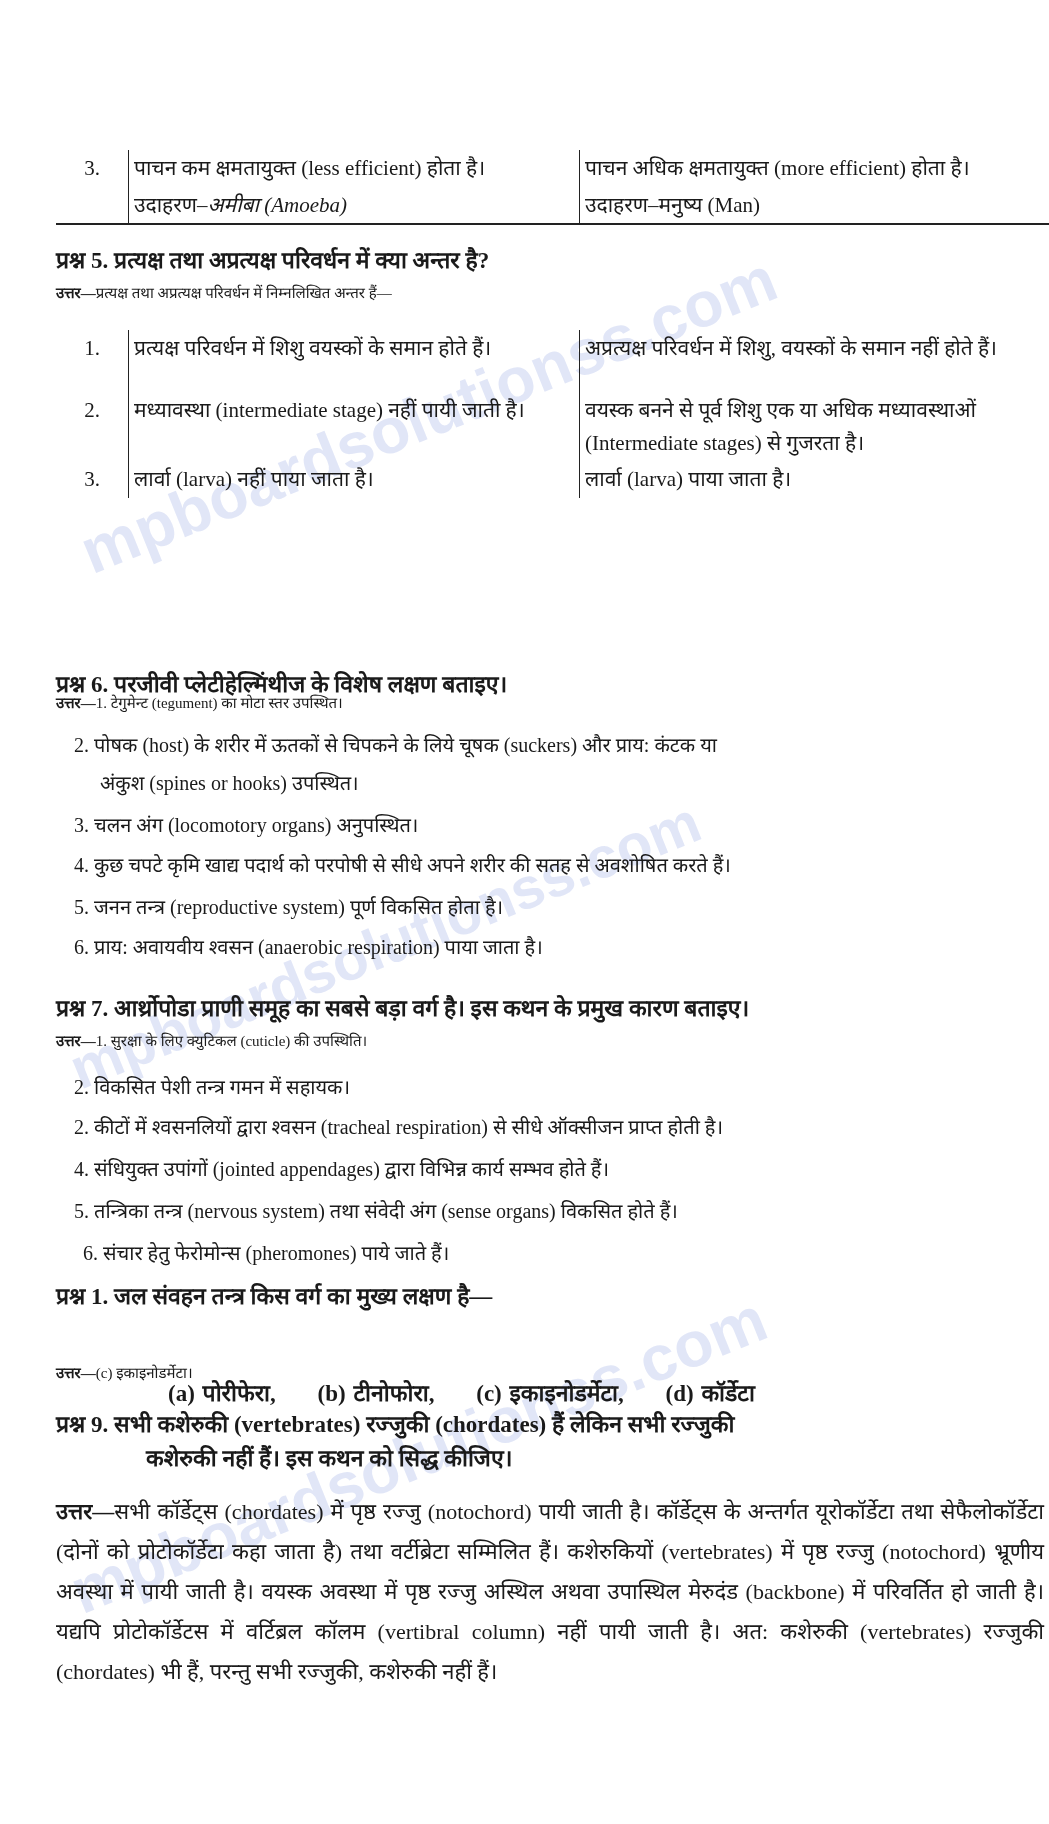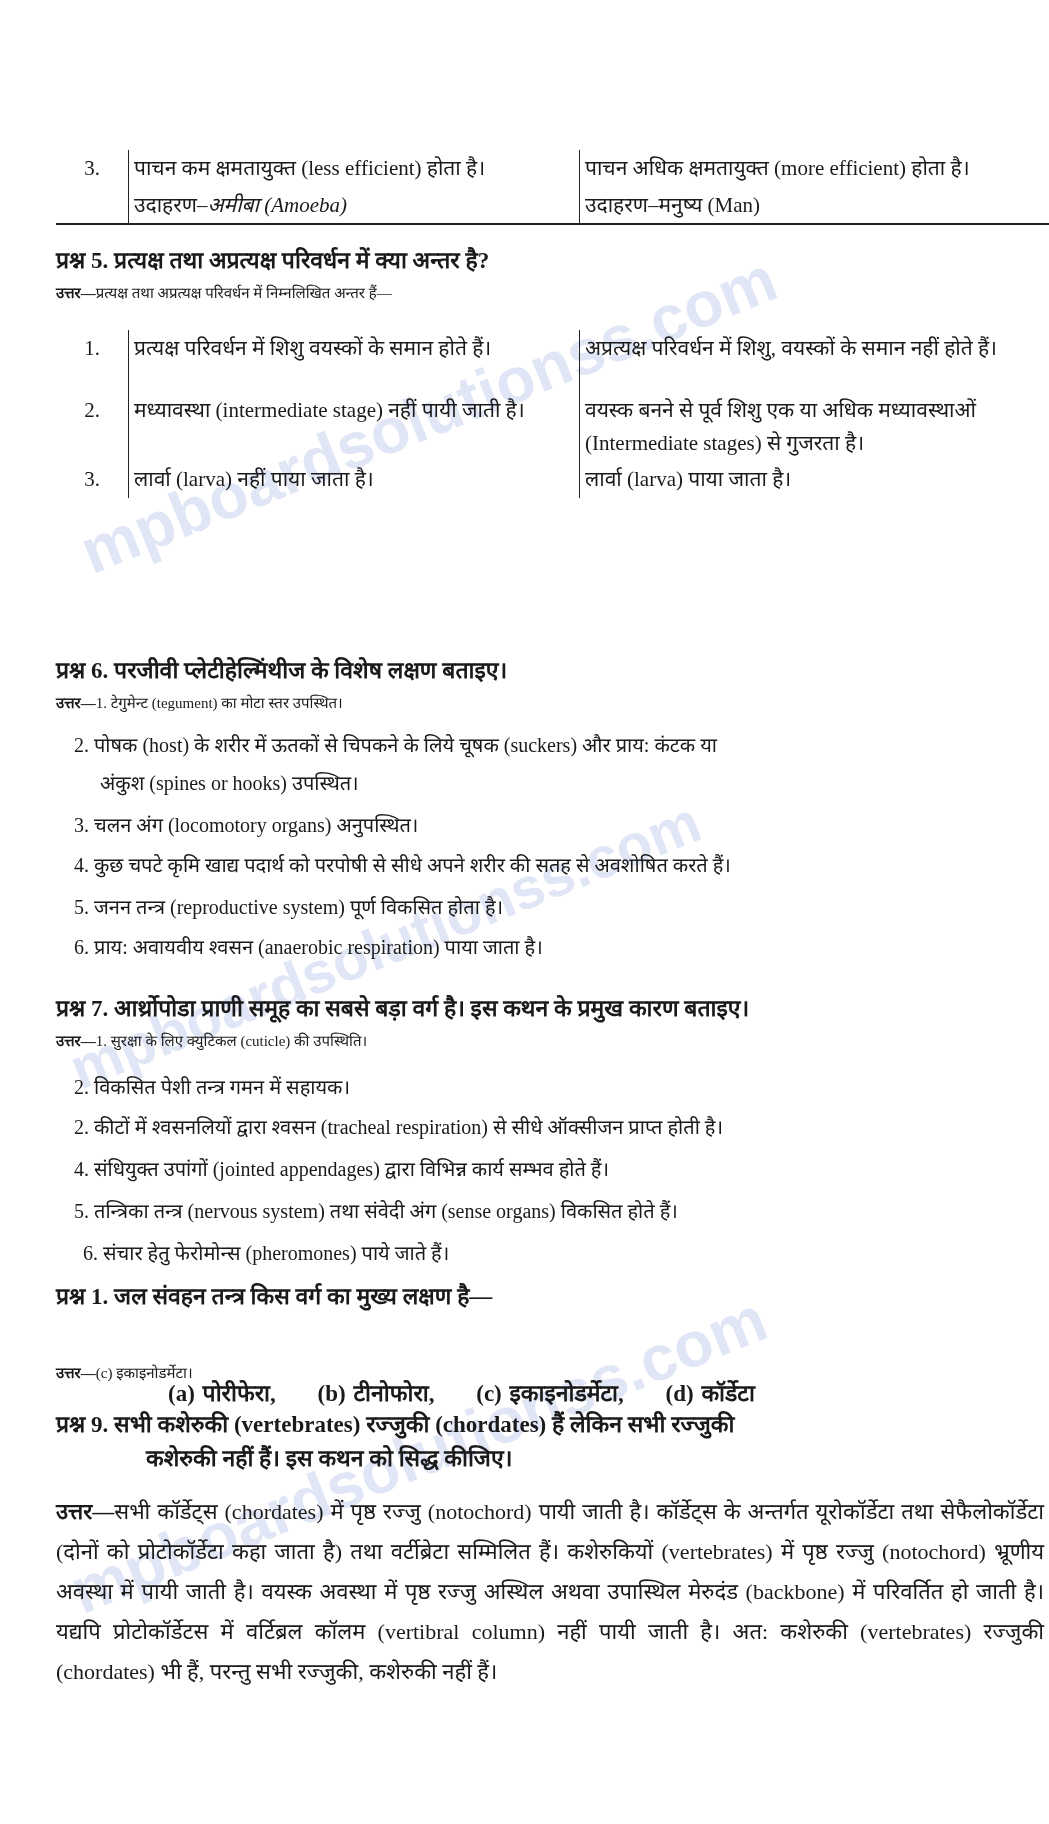--- a/index.html
+++ b/index.html
@@ -83,21 +83,21 @@
       <td class="c2">वयस्क बनने से पूर्व शिशु एक या अधिक मध्यावस्थाओं (Intermediate stages) से गुजरता है।</td>
     </tr>
     <tr>
       <td class="c0">3.</td>
       <td class="c1">लार्वा (larva) नहीं पाया जाता है।</td>
       <td class="c2">लार्वा (larva) पाया जाता है।</td>
     </tr>
   </tbody>
     </table>
 
-  <div class="q" style="top:654px;">
+  <div class="q" style="top:668px;">
     <span>प्रश्न 6.</span>
     <span>परजीवी प्लेटीहेल्मिंथीज के विशेष लक्षण बताइए।</span>
   </div>
   <div class="a" style="top:692px;">
     <b>उत्तर—</b><span>1. टेगुमेन्ट (tegument) का मोटा स्तर उपस्थित।</span>
   </div>
   <div class="li" style="top:730px;">2. पोषक (host) के शरीर में ऊतकों से चिपकने के लिये चूषक (suckers) और प्राय: कंटक या</div>
   <div class="li" style="top:768px; left:100px;">अंकुश (spines or hooks) उपस्थित।</div>
   <div class="li" style="top:810px;">3. चलन अंग (locomotory organs) अनुपस्थित।</div>
   <div class="li" style="top:850px;">4. कुछ चपटे कृमि खाद्य पदार्थ को परपोषी से सीधे अपने शरीर की सतह से अवशोषित करते हैं।</div>

